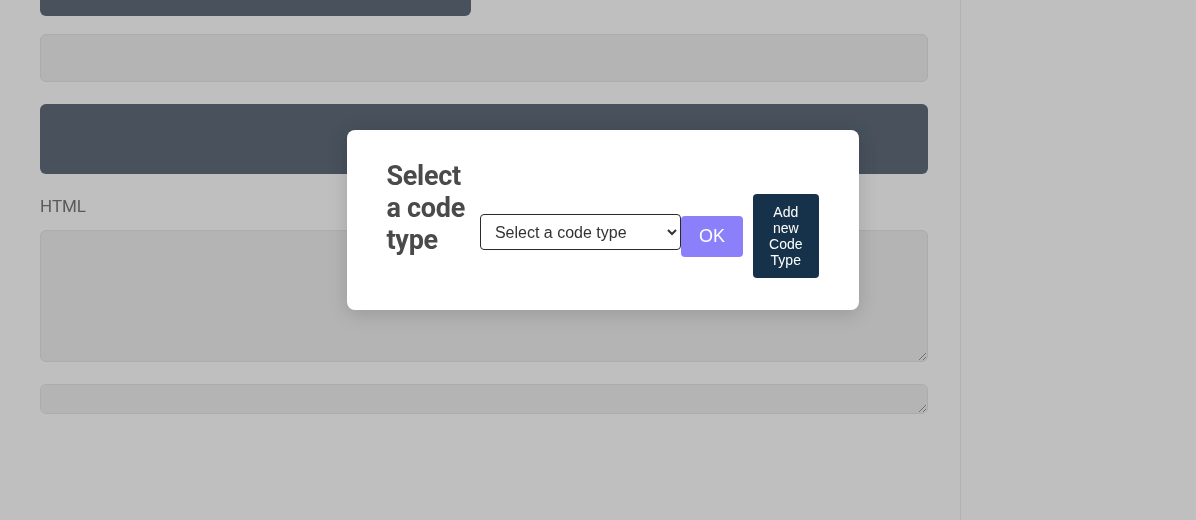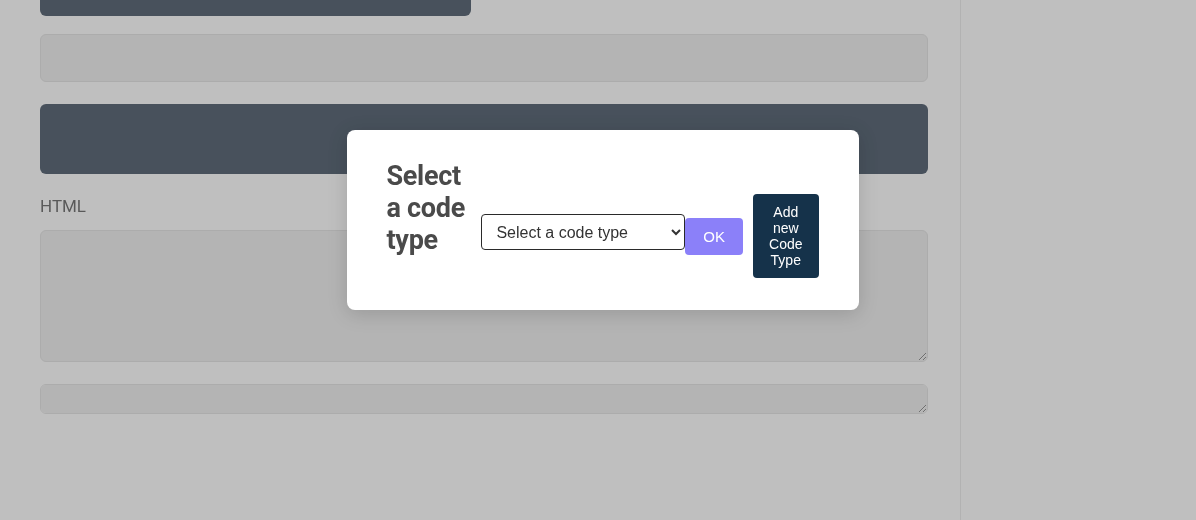--- a/index.html
+++ b/index.html
@@ -139,21 +139,21 @@
       display: flex;
       gap: 10px;
       align-items: center;
     }
     .btn-ok {
       background: #8b80f9;
       color: #ffffff;
       border: none;
       border-radius: 4px;
       padding: 10px 18px;
-      font-size: 15px;
+      font-size: 18px;
       font-weight: 500;
       cursor: pointer;
     }
     .btn-add {
       background: #15324a;
       color: #ffffff;
       border: none;
       border-radius: 4px;
       padding: 10px 16px;
       font-size: 14px;

